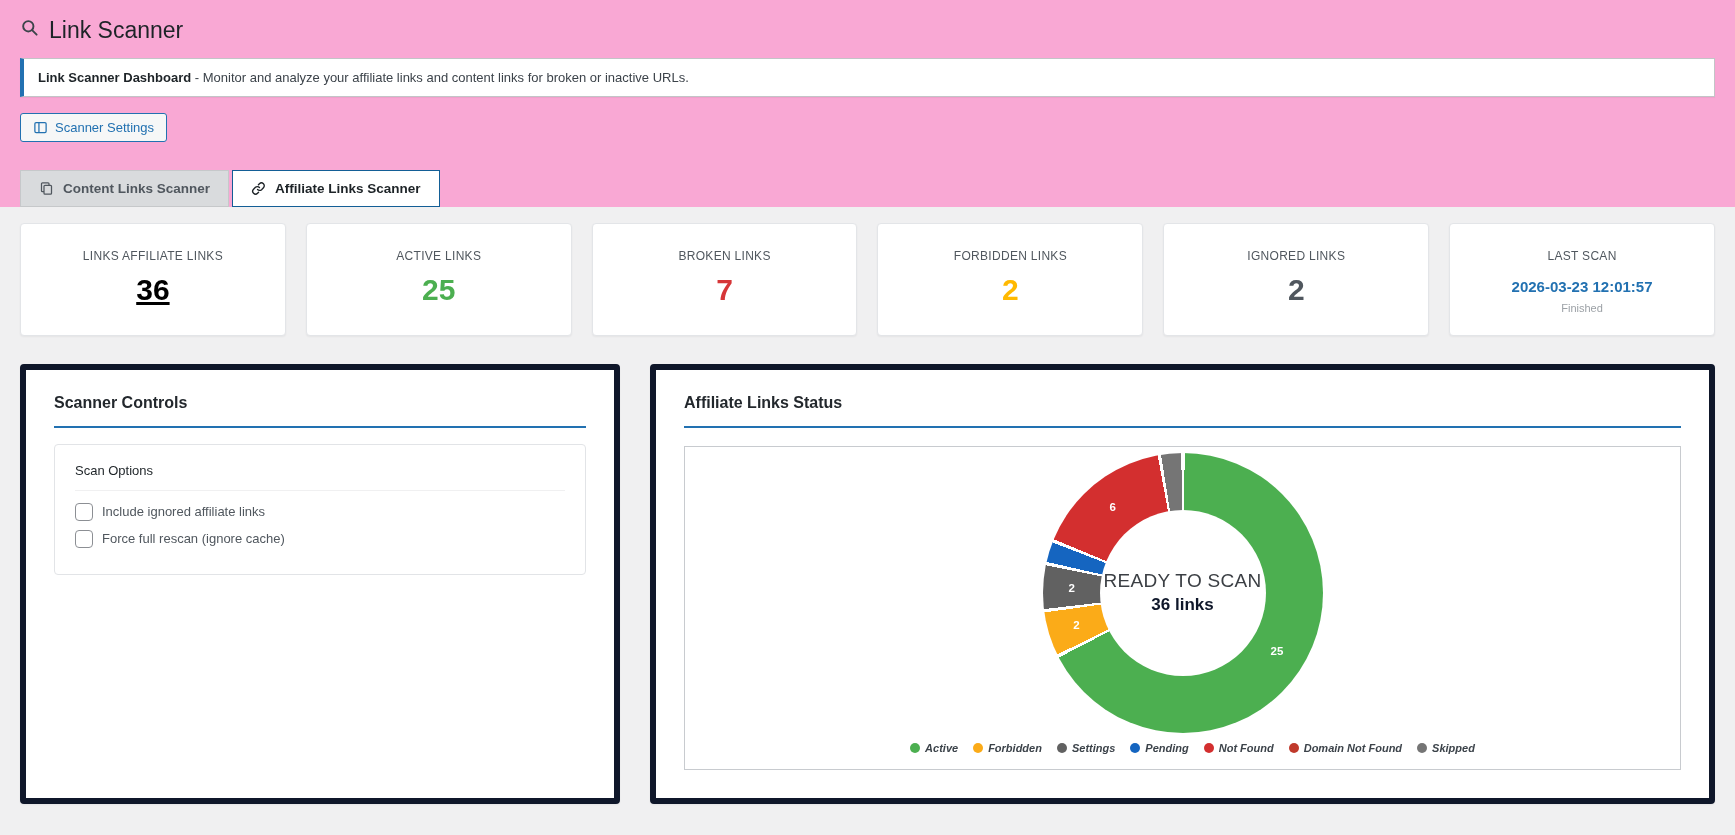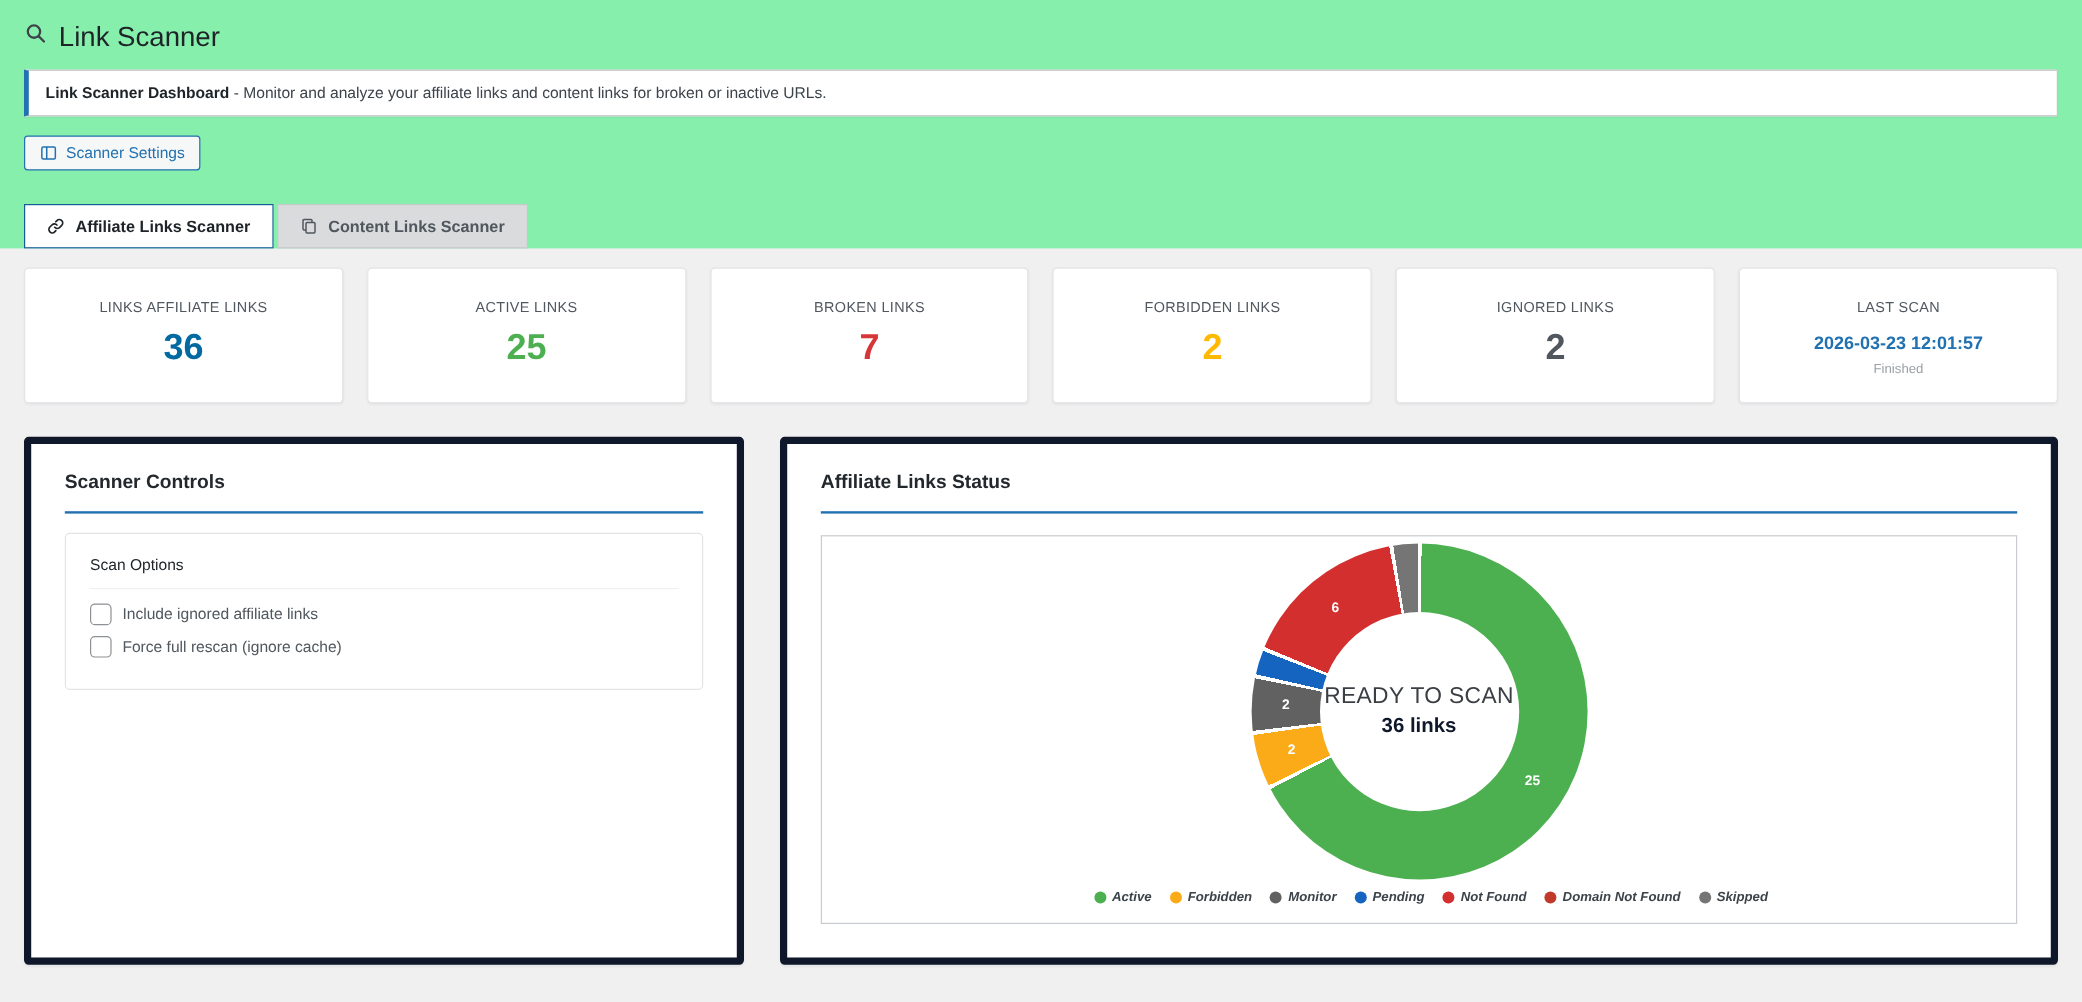--- a/index.html
+++ b/index.html
@@ -1,20 +1,20 @@
 <!DOCTYPE html>
 <html><head>
 <meta charset="utf-8">
 <style>
   * { box-sizing: border-box; margin: 0; padding: 0; }
   html, body { width: 1735px; height: 835px; overflow: hidden; }
   body { background: #f0f0f1; font-family: "Liberation Sans", sans-serif; color: #1d2327; }
 
   
-  .top-band { background: #86efac; padding: 16px 20px 0 20px; }
+  .top-band { background: #f9a8d4; padding: 16px 20px 0 20px; }
   .title-row { display: flex; align-items: flex-start; gap: 10px; }
   .title-icon { width: 19px; height: 19px; color: #3c434a; margin-top: 2px; }
   .title-icon svg { width: 100%; height: 100%; }
   h1.page-title { font-size: 23px; font-weight: 400; color: #1d2327; line-height: 1.3; }
 
   .notice { margin-top: 12px; background: #fff; border: 1px solid #c3c4c7; border-left: 4px solid #2271b1;
             box-shadow: 0 1px 1px rgba(0,0,0,.04); padding: 11px 14px; font-size: 13px; color: #3c434a; }
   .notice strong { color: #1d2327; }
 
   .settings-btn { margin-top: 16px; display: inline-flex; align-items: center; gap: 7px; background: #f6f7f7;
@@ -103,45 +103,45 @@
     <span class="btn-icon">
       <svg viewBox="0 0 24 24" fill="none" stroke="currentColor" stroke-width="2">
           <rect x="3" y="4" width="18" height="16" rx="2"></rect>
           <line x1="9.5" y1="4" x2="9.5" y2="20"></line>
         </svg>
     </span>
     <span>Scanner Settings</span>
   </button>
 
   <div class="tabs">
+    <div class="tab inactive">
+      <span class="tab-icon">
+        <svg viewBox="0 0 24 24" fill="none" stroke="currentColor" stroke-width="2">
+            <rect x="8" y="7" width="12" height="14" rx="1.5"></rect>
+            <path d="M16 7V4.5A1.5 1.5 0 0 0 14.5 3H5.5A1.5 1.5 0 0 0 4 4.5v11A1.5 1.5 0 0 0 5.5 17H8"></path>
+          </svg>
+      </span>
+      <span>Content Links Scanner</span>
+    </div>
     <div class="tab active">
       <span class="tab-icon">
         <svg viewBox="0 0 24 24" fill="none" stroke="currentColor" stroke-width="2.2" stroke-linecap="round">
             <path d="M10.5 13.5a4.5 4.5 0 0 0 6.4.4l3-3a4.5 4.5 0 0 0-6.4-6.4l-1.6 1.6"></path>
             <path d="M13.5 10.5a4.5 4.5 0 0 0-6.4-.4l-3 3a4.5 4.5 0 0 0 6.4 6.4l1.6-1.6"></path>
           </svg>
       </span>
       <span>Affiliate Links Scanner</span>
     </div>
-    <div class="tab inactive">
-      <span class="tab-icon">
-        <svg viewBox="0 0 24 24" fill="none" stroke="currentColor" stroke-width="2">
-            <rect x="8" y="7" width="12" height="14" rx="1.5"></rect>
-            <path d="M16 7V4.5A1.5 1.5 0 0 0 14.5 3H5.5A1.5 1.5 0 0 0 4 4.5v11A1.5 1.5 0 0 0 5.5 17H8"></path>
-          </svg>
-      </span>
-      <span>Content Links Scanner</span>
-    </div>
   </div>
 </div>
 
 <div class="stats-row">
   <div class="stat-card">
     <div class="stat-label">LINKS AFFILIATE LINKS</div>
-    <div class="stat-value" style="color: #0369a1;">36</div>
+    <div class="stat-value" style="color: #000000; text-decoration: underline;">36</div>
 
   </div>
   <div class="stat-card">
     <div class="stat-label">ACTIVE LINKS</div>
     <div class="stat-value" style="color: rgb(76, 175, 80);">25</div>
 
   </div>
   <div class="stat-card">
     <div class="stat-label">BROKEN LINKS</div>
     <div class="stat-value" style="color: rgb(214, 54, 56);">7</div>
@@ -200,21 +200,21 @@
           <span class="legend-item">
             <span class="legend-dot" style="background: rgb(76, 175, 80);"></span>
             <span>Active</span>
           </span>
           <span class="legend-item">
             <span class="legend-dot" style="background: rgb(251, 171, 24);"></span>
             <span>Forbidden</span>
           </span>
           <span class="legend-item">
             <span class="legend-dot" style="background: rgb(97, 97, 97);"></span>
-            <span>Monitor</span>
+            <span>Settings</span>
           </span>
           <span class="legend-item">
             <span class="legend-dot" style="background: rgb(21, 101, 192);"></span>
             <span>Pending</span>
           </span>
           <span class="legend-item">
             <span class="legend-dot" style="background: rgb(211, 47, 47);"></span>
             <span>Not Found</span>
           </span>
           <span class="legend-item">

